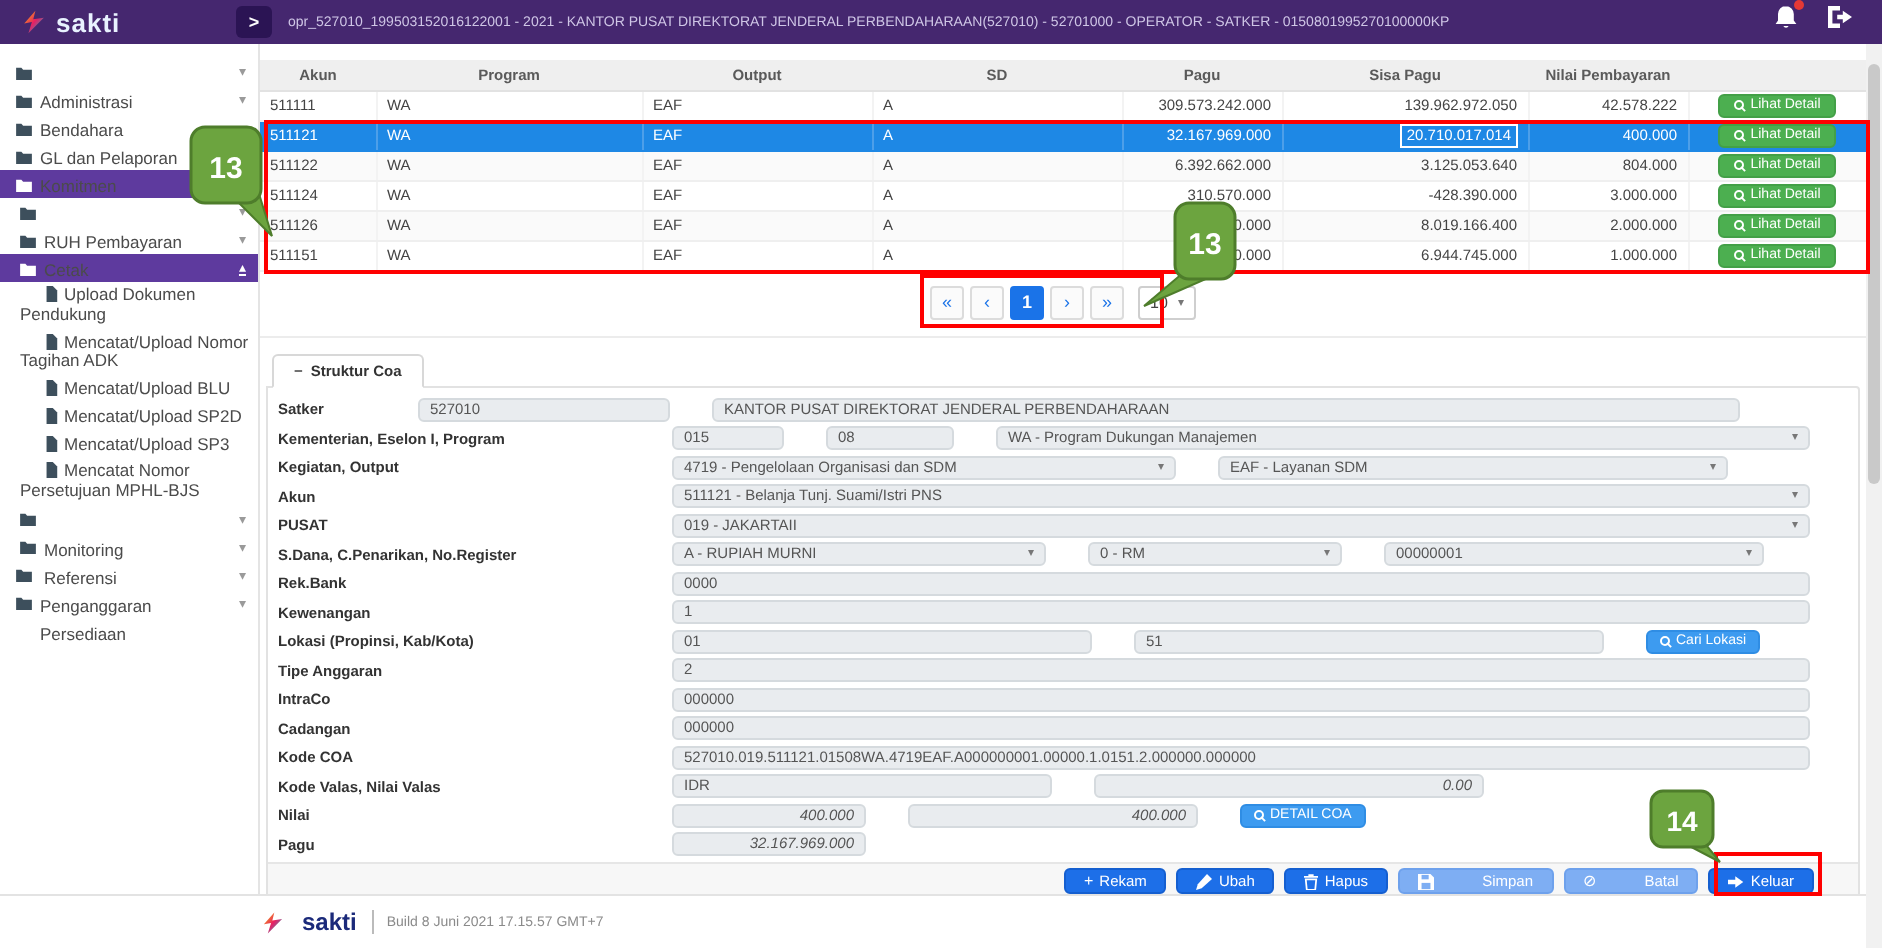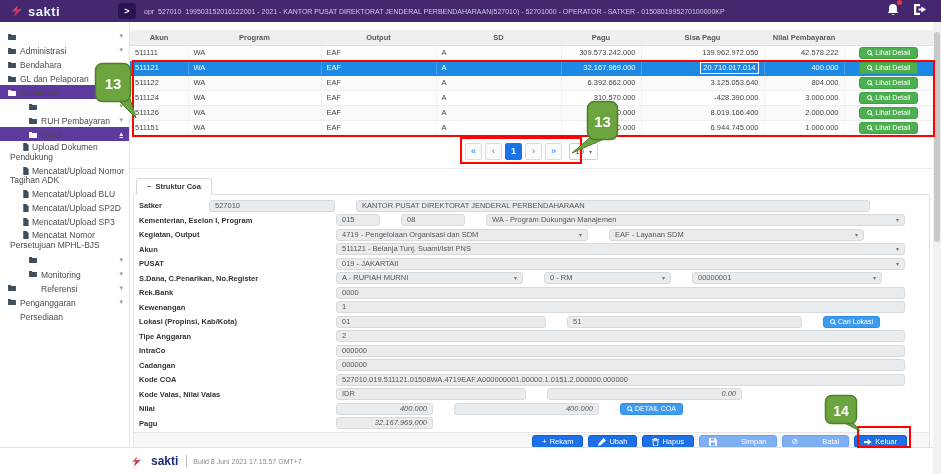--- a/index.html
+++ b/index.html
@@ -19,21 +19,21 @@
   .top-icons { display:flex; align-items:center; gap:14px; padding:0 14px 0 8px; }
   .bell-wrap { position:relative; }
   .badge { position:absolute; top:-2px; right:-3px; width:5px; height:5px; background:#e53935; border-radius:50%; }
 
   
   .sidebar { position:absolute; left:0; top:22px; width:130px; height:425px; background:#fff;
              border-right:1px solid #e4e4e4; padding-top:7px; font-size:8.5px; color:#4b4b4b; }
   .nav-item { display:flex; align-items:center; gap:4px; height:14px; padding:0 6px 0 8px; cursor:pointer; }
   .nav-item .lbl { flex:1; white-space:nowrap; overflow:hidden;margin-top:30px; }
   .nav-item .chev { color:#9a9a9a; font-size:7px; }
-  .nav-item.lvl2 { padding-left:29px; }
+  .nav-item.lvl2 { padding-left:10px; }
   .nav-item.active { background:#5e3a9e; color:#fff;text-decoration:underline; }
   .nav-item.active .chev { color:#fff; }
   .nav-file { display:block; padding:2px 4px 2px 10px; text-indent:12px; line-height:1.15;
               cursor:pointer; }
   .nav-file svg { vertical-align:-1px; margin-right:3px; }
   .fold { flex:0 0 auto; }
 
   
   .main { position:absolute; left:130px; top:22px; width:803px; height:425px; background:#fff; }
 
@@ -383,21 +383,21 @@
         <span class="flabel">Satker</span>
         <div class="fields">
           <span class="field" style="width:126px">527010</span>
           <span class="field" style="width:514px">KANTOR PUSAT DIREKTORAT JENDERAL PERBENDAHARAAN</span>
         </div>
       </div>
 
       <div class="frow">
         <span class="flabel">Kementerian, Eselon I, Program</span>
         <div class="fields">
-          <span class="field" style="width:44px">015</span>
+          <span class="field" style="width:56px">015</span>
           <span class="field" style="width:64px">08</span>
           <span class="field grow select">
               <span>WA - Program Dukungan Manajemen</span>
               <span class="chev">▾</span>
             </span>
         </div>
       </div>
 
       <div class="frow">
         <span class="flabel">Kegiatan, Output</span>

